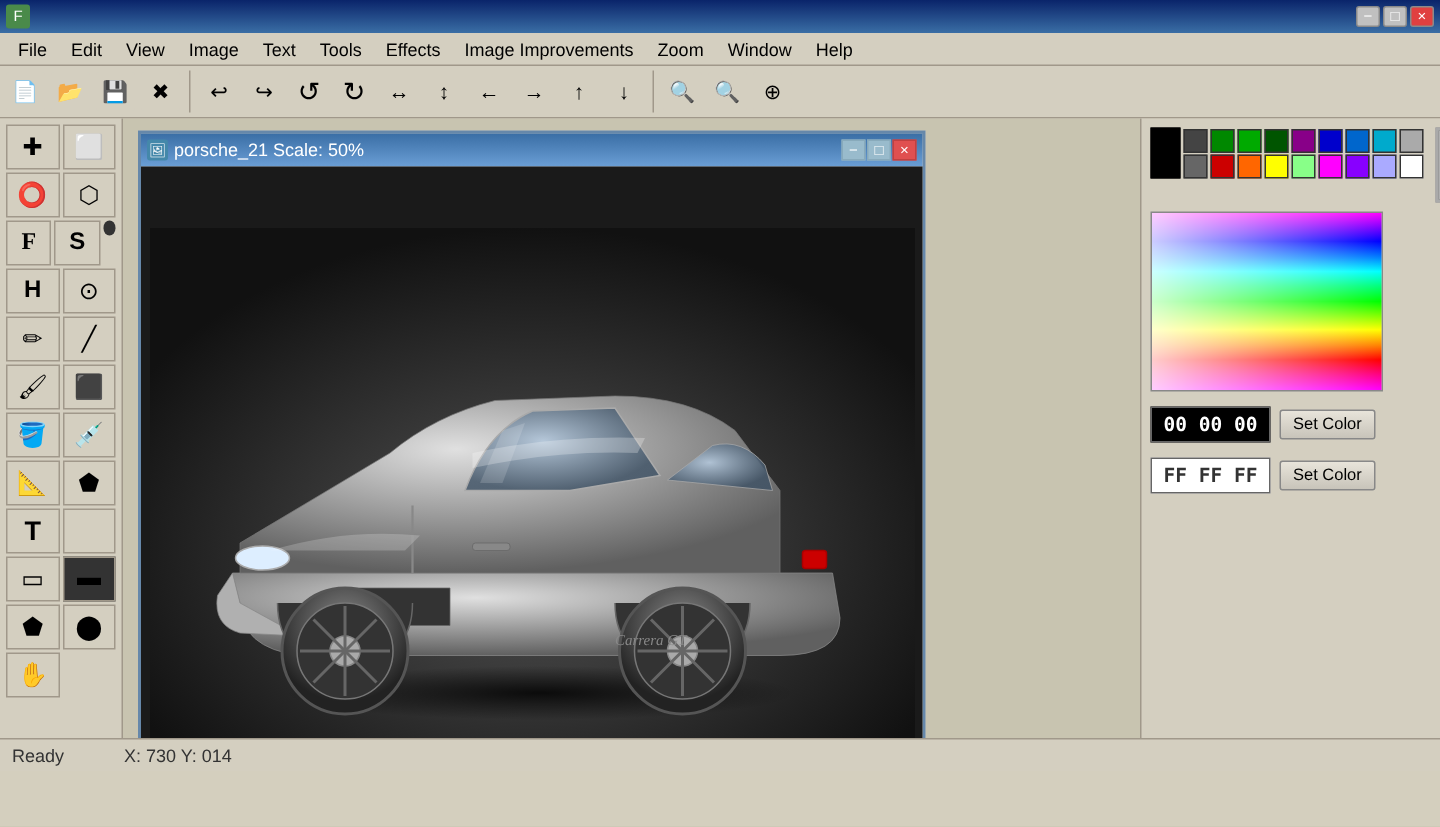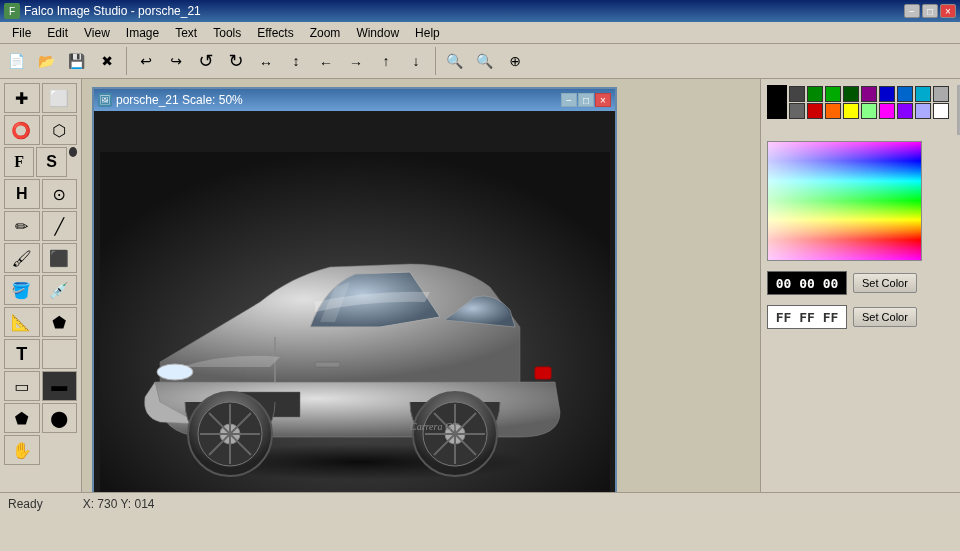--- a/index.html
+++ b/index.html
@@ -245,37 +245,37 @@
       color: #333;
       gap: 40px;
     }
   </style>
 </head>
 <body>
 
 <div class="title-bar">
   <div class="title-bar-left">
     <div class="title-bar-icon">F</div>
-    <span>Falco Image Studio - porsche_21</span>
   </div>
   <div class="title-bar-buttons">
     <div class="tb-btn tb-min">−</div>
     <div class="tb-btn tb-max">□</div>
     <div class="tb-btn tb-close">×</div>
   </div>
 </div>
 
 <div class="menu-bar">
   <span class="menu-item">File</span>
   <span class="menu-item">Edit</span>
   <span class="menu-item">View</span>
   <span class="menu-item">Image</span>
   <span class="menu-item">Text</span>
   <span class="menu-item">Tools</span>
   <span class="menu-item">Effects</span>
+  <span class="menu-item">Image Improvements</span>
   <span class="menu-item">Zoom</span>
   <span class="menu-item">Window</span>
   <span class="menu-item">Help</span>
 </div>
 
 <div class="toolbar-area">
   <div class="tb-icon">📄</div>
   <div class="tb-icon">📂</div>
   <div class="tb-icon">💾</div>
   <div class="tb-icon">✖</div>

